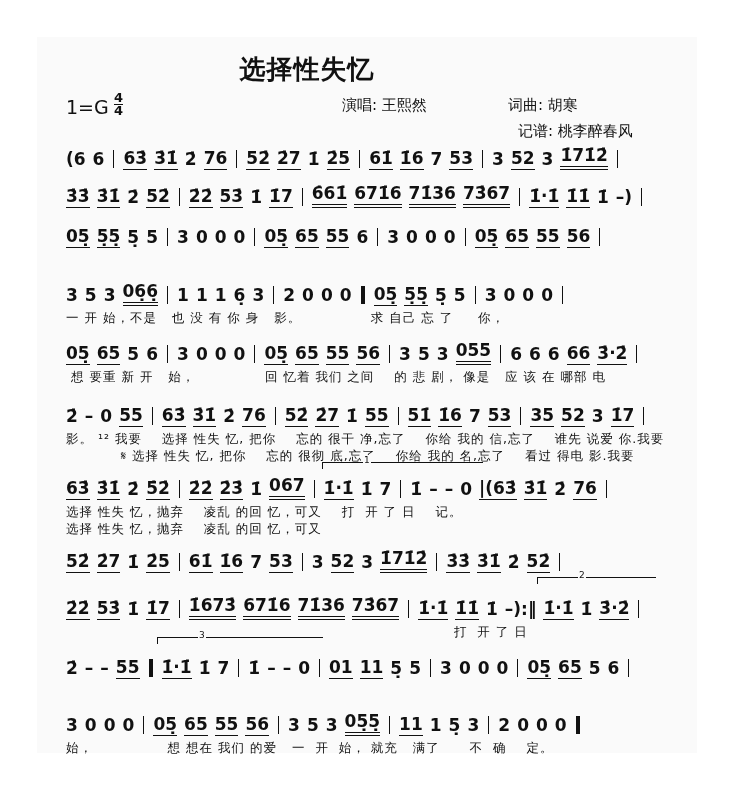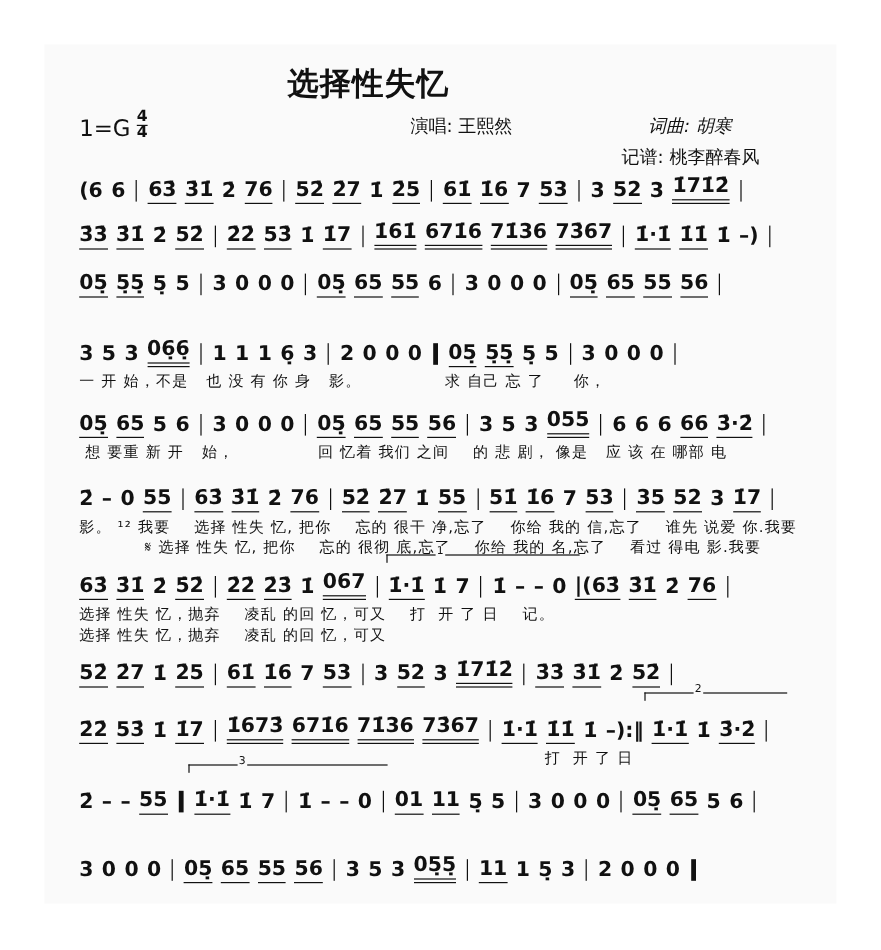--- a/index.html
+++ b/index.html
@@ -28,21 +28,21 @@
 
 <div class="sheet"></div>
 
 <div class="title">选择性失忆</div>
 <div class="key">1=G</div>
 <div class="timesig">
   <span class="num">4</span>
   <span class="den">4</span>
 </div>
 <div class="meta" style="left:342px; top:96px;text-align:center;">演唱: 王熙然</div>
-<div class="meta" style="left:540px; top:96px;font-style:italic;">词曲: 胡寒</div>
+<div class="meta" style="left:508px; top:96px;">词曲: 胡寒</div>
 <div class="meta" style="left:518px; top:122px;">记谱: 桃李醉春风</div>
 
 <div id="score">
     <div class="row" style="top: 148px;">
       <div class="notes">
         <span class="g">(6</span>
         <span class="g">6</span>
         <span class="bar"></span>
         <span class="g u1">63̇</span>
         <span class="g u1">3̇1̇</span>
@@ -71,21 +71,21 @@
         <span class="g u1">3̇3̇</span>
         <span class="g u1">3̇1̇</span>
         <span class="g">2̇</span>
         <span class="g u1">52̇</span>
         <span class="bar"></span>
         <span class="g u1">2̇2̇</span>
         <span class="g u1">53̇</span>
         <span class="g">1̇</span>
         <span class="g u1">1̇7</span>
         <span class="bar"></span>
-        <span class="g u2">1̇61̇</span>
+        <span class="g u2">6̇61̇</span>
         <span class="g u2">671̇6</span>
         <span class="g u2">71̇36</span>
         <span class="g u2">73̇67</span>
         <span class="bar"></span>
         <span class="g u1">1̇·1̇</span>
         <span class="g u1">1̇1̇</span>
         <span class="g">1̇</span>
         <span class="g">–)</span>
         <span class="bar"></span>
       </div>
@@ -342,20 +342,21 @@
         <span class="g">1</span>
         <span class="g">5̣</span>
         <span class="g">3</span>
         <span class="bar"></span>
         <span class="g">2</span>
         <span class="g">0</span>
         <span class="g">0</span>
         <span class="g">0</span>
         <span class="bar thick"></span>
       </div>
+      <div class="lyr" style="top: 26px;">始，               想 想在 我们 的爱   一  开  始， 就充   满了      不  确    定。</div>
     </div>
     <div class="volta" style="left: 322px; top: 462px; width: 160px;">
       <span style="left: 40px;">1</span>
     </div>
     <div class="volta" style="left: 537px; top: 577px; width: 118px;">
       <span style="left: 40px;">2</span>
     </div>
     <div class="volta" style="left: 157px; top: 637px; width: 165px;">
       <span style="left: 40px;">3</span>
     </div>

